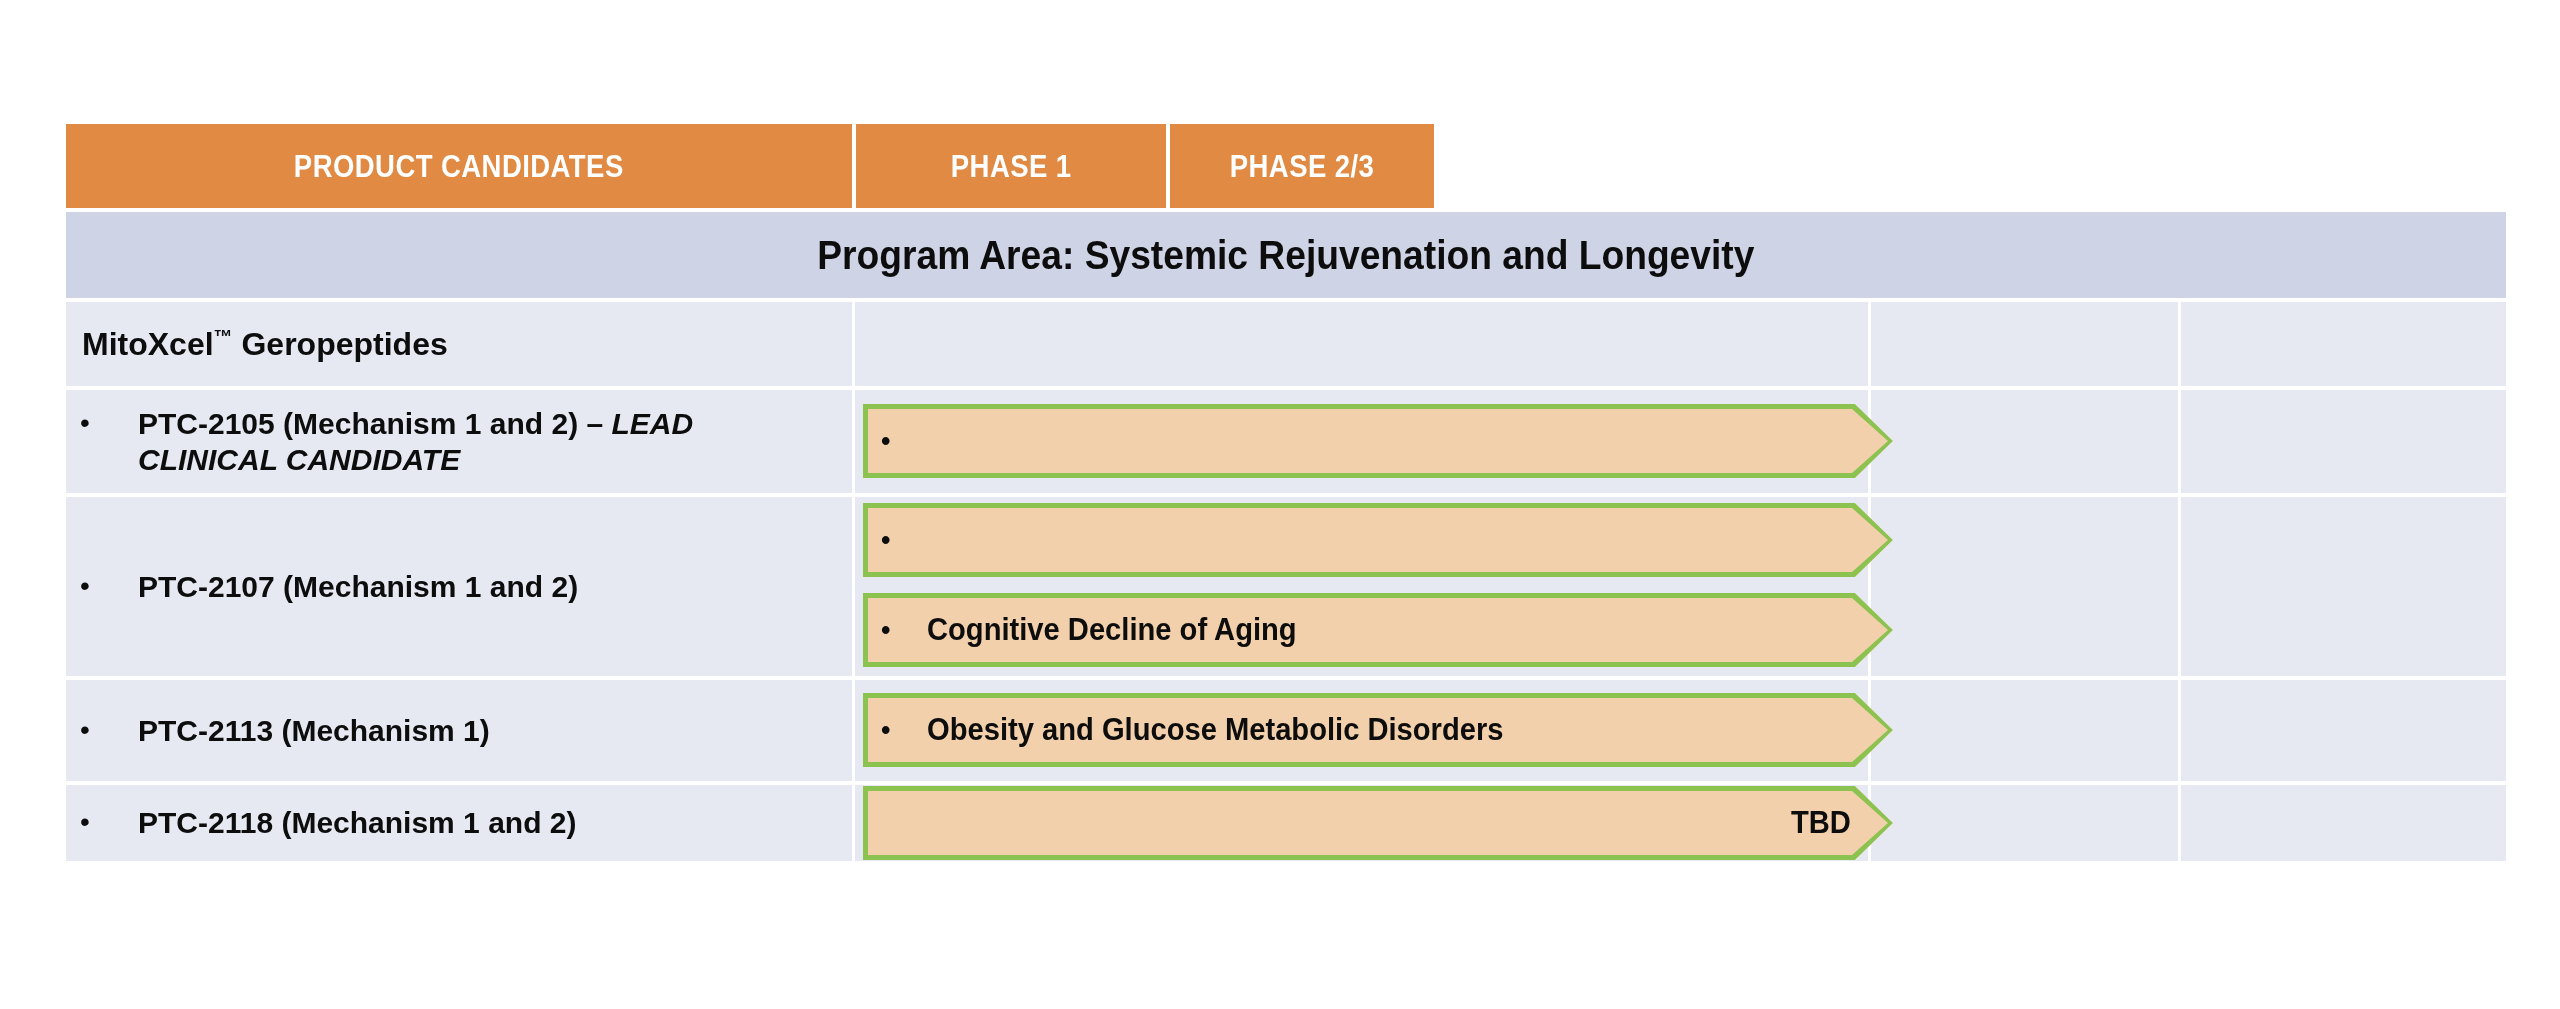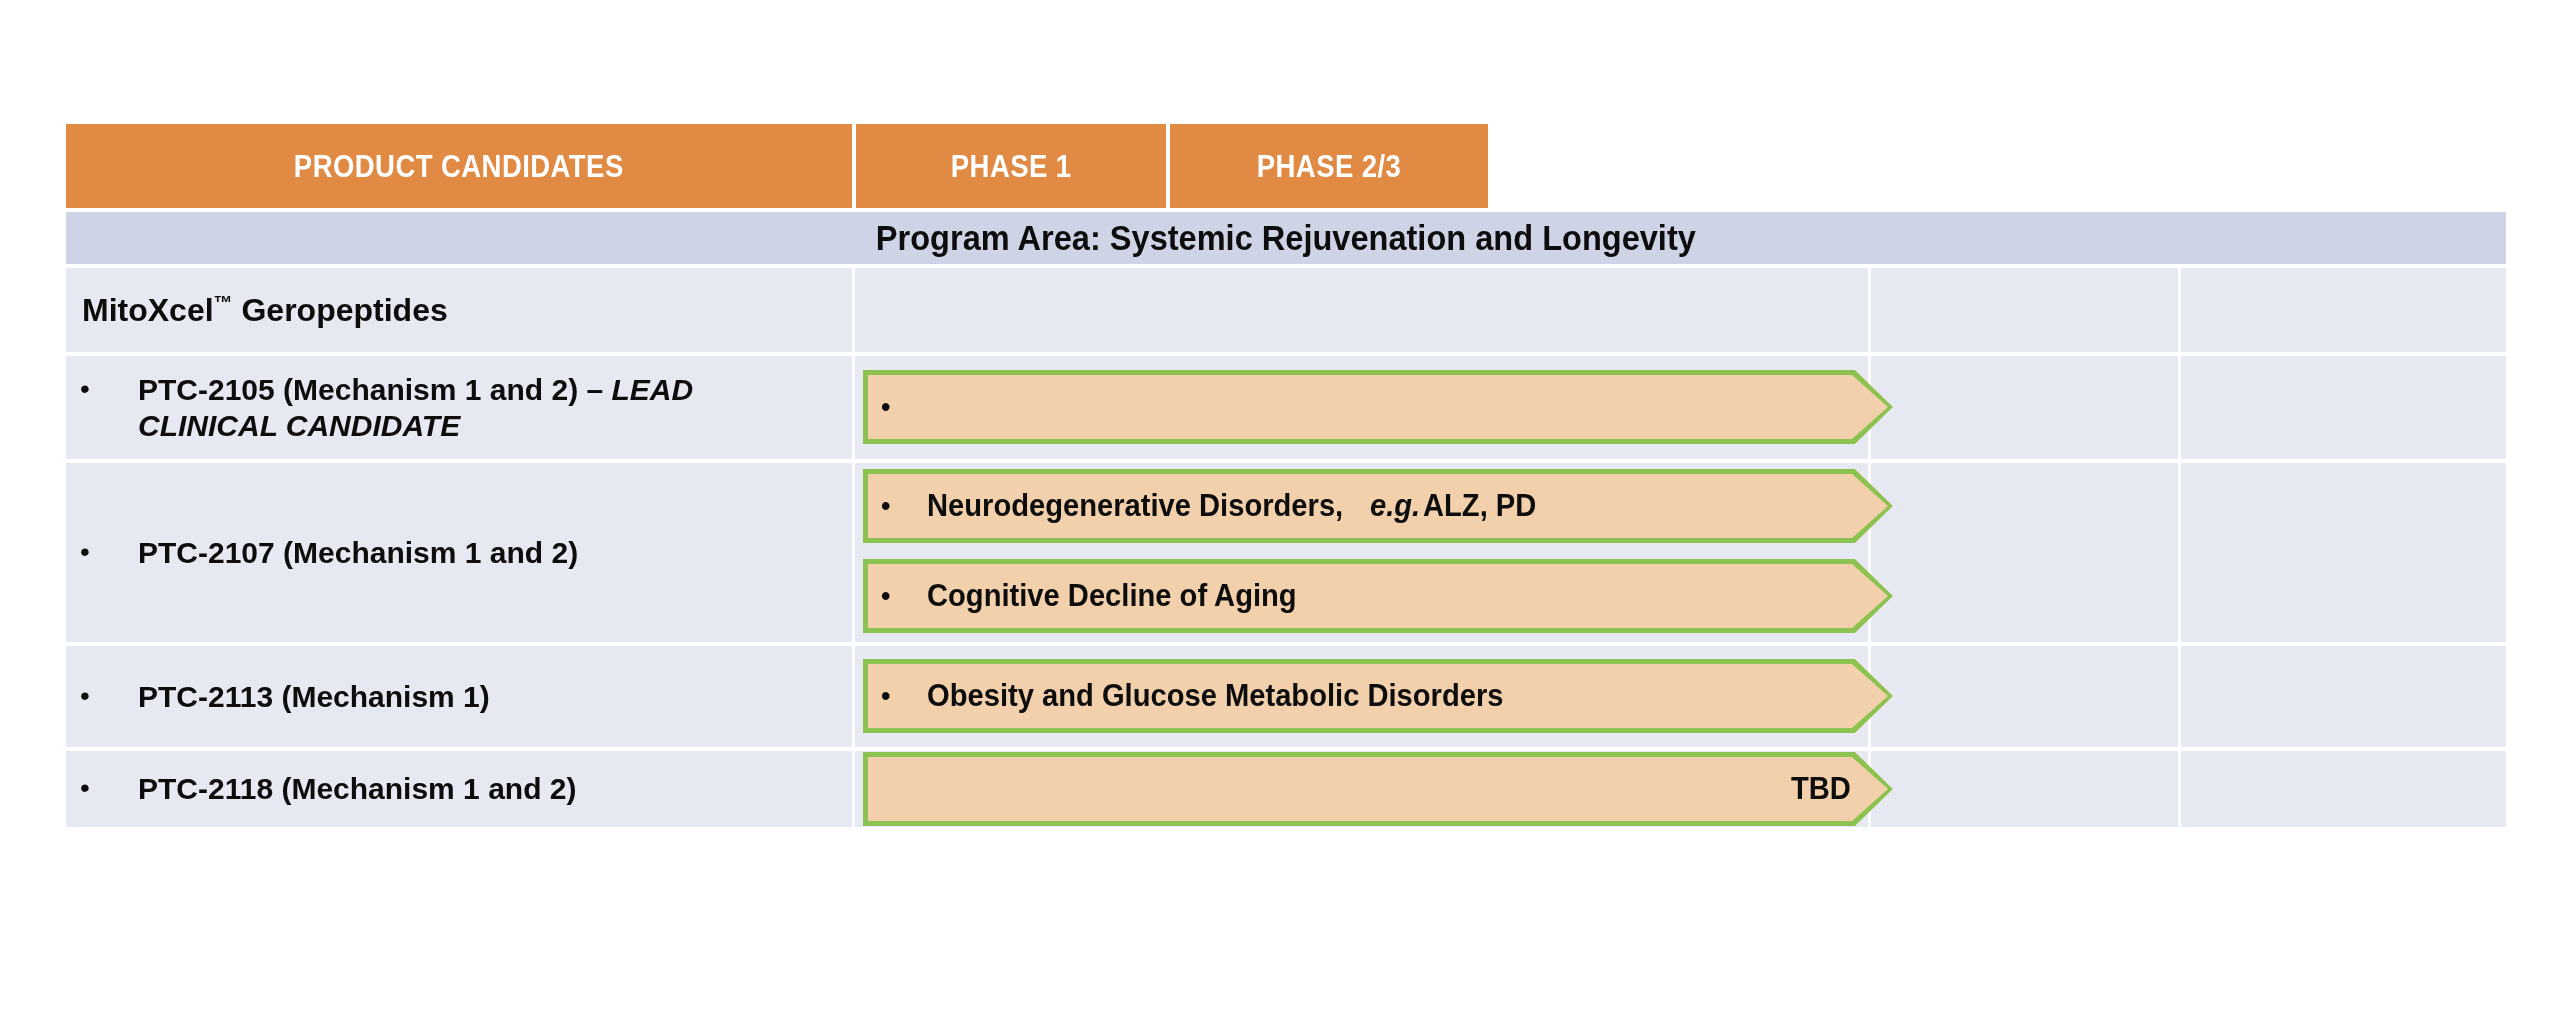--- a/index.html
+++ b/index.html
@@ -39,33 +39,33 @@
     font-stretch: condensed;
     transform-origin: center;
   }
   .header-cell span {
     display: inline-block;
     transform: scaleX(0.86);
   }
   .col-product  { width: 786px; }
   .col-preclin  { width: 1016px; }
   .col-phase1   { width: 310px; }
-  .col-phase23  { width: 318px; }
+  .col-phase23  { width: 264px; }
 
   
   .program-banner {
     margin-top: 4px;
-    height: 52px;
+    height: 86px;
     background: #ced3e6;
     display: flex;
     align-items: center;
     justify-content: center;
     color: #0d0d0d;
     font-weight: bold;
-    font-size: 35px;
+    font-size: 40px;
   }
   .program-banner span { display:inline-block; transform: scaleX(0.93); }
 
   
   .body-row {
     display: flex;
     margin-top: 4px;
     background: #e6e9f2;
     position: relative;
   }
@@ -251,21 +251,20 @@
       <div class="bullet-line">
         <div class="bullet-dot">•</div>
         <div class="bullet-text">PTC-2107 (Mechanism 1 and 2)</div>
       </div>
     </div>
     <div class="cell-preclin">
       <div class="arrow-wrap" style="top:6px;">
         <div class="arrow">
           <div class="arrow-inner">
             <div class="arrow-bullet">•</div>
-            <div class="arrow-label"><span>Neurodegenerative Disorders, </span><span class="bi">e.g.</span><span> ALZ, PD</span></div>
           </div>
         </div>
       </div>
       <div class="arrow-wrap" style="top:96px;">
         <div class="arrow">
           <div class="arrow-inner">
             <div class="arrow-bullet">•</div>
             <div class="arrow-label"><span>Cognitive Decline of Aging</span></div>
           </div>
         </div>

